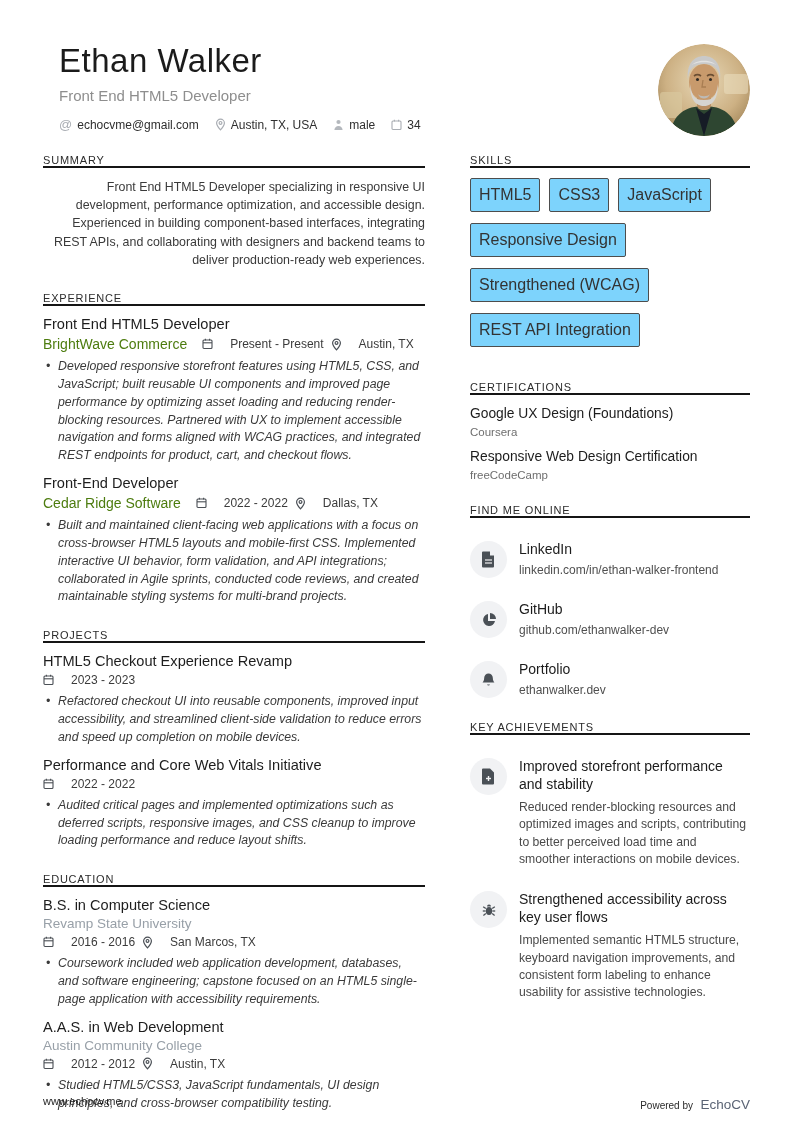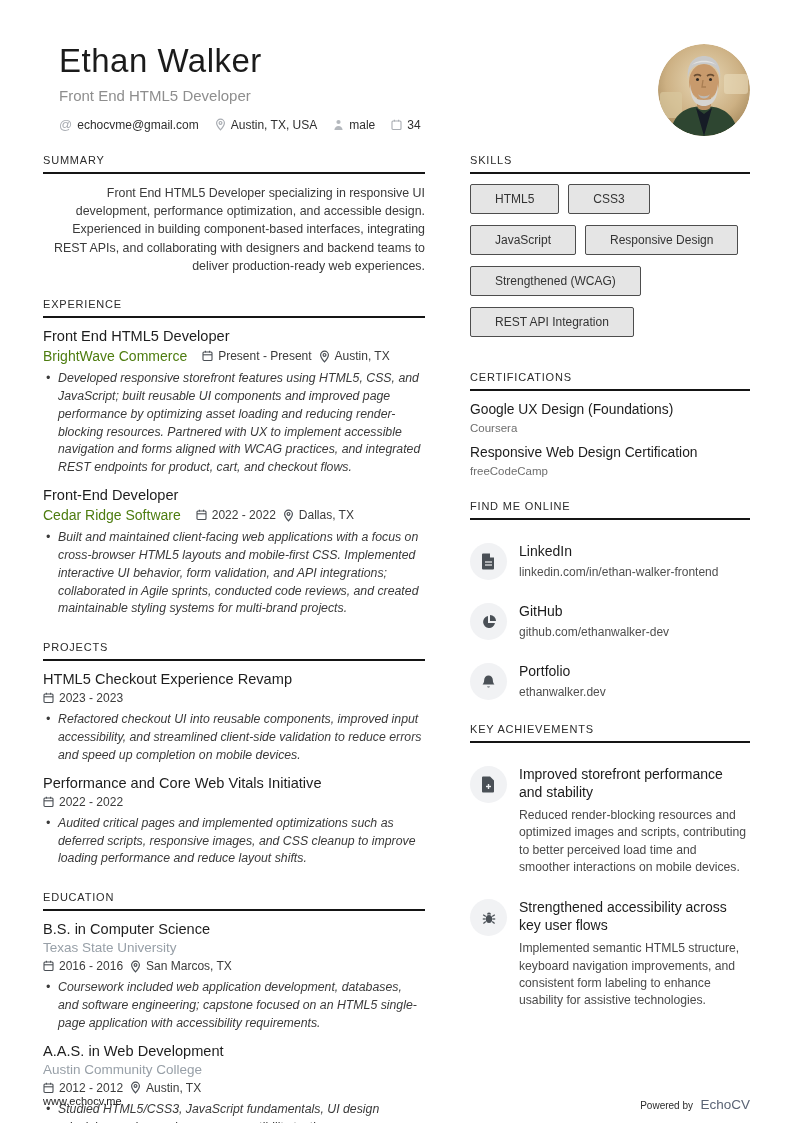--- a/index.html
+++ b/index.html
@@ -24,42 +24,42 @@
 
   
   .columns { display:flex; gap:45px; margin-top:18px; }
   .col-left { width:382px; flex:0 0 382px; }
   .col-right { width:280px; flex:0 0 280px; }
 
   .section { margin-top:23px; }
   .section:first-child { margin-top:0; }
   .section-title {
     font-size:11px; letter-spacing:0.8px; color:#2b2b2b; font-weight:400;
-    border-bottom:2px solid #151515; padding-bottom:6px; text-transform:uppercase;
+    border-bottom:2px solid #151515; padding-bottom:0; text-transform:uppercase;
   }
 
   .summary-text { font-size:12.4px; line-height:1.47; color:#3a3a3a; margin-top:10px;text-align:right; }
 
   .entry { margin-top:10px; }
   .entry-role { font-size:14.6px; color:#1d1d1d; font-weight:400; }
   .entry-meta { display:flex; align-items:center; gap:7px; margin-top:4px; flex-wrap:wrap; }
   .entry-company { font-size:14px; color:#4d7c0f; margin-right:8px; }
-  .meta-chunk { display:flex; align-items:center; gap:5px; font-size:12px; color:#3b3b3b; }
+  .meta-chunk { display:flex; align-items:center; gap:17px; font-size:12px; color:#3b3b3b; }
   .meta-chunk .micon { color:#4a4f55; display:inline-flex; }
   .entry-school { font-size:13.5px; color:#98a0a8; margin-top:3px; }
   .bullets { margin-top:6px; padding-left:15px; list-style:none;font-style:italic; }
   .bullets li { font-size:12.3px; line-height:1.45; color:#3a3a3a; position:relative; }
   .bullets li::before { content:"•"; position:absolute; left:-12px; color:#3a3a3a; }
 
   
   .skills-group-title { font-size:14px; color:#1d1d1d; margin-top:12px; }
   .chips { display:flex; flex-wrap:wrap; margin-top:10px; }
   .chip {
-    border:1px solid #4d4d4d; border-radius:2px; padding:7px 24px;
-    font-size:12px; color:#333; margin:0 9px 11px 0; background:#e5e5e5;
+    border:1px solid #4d4d4d; border-radius:2px; padding:7px 8px;
+    font-size:16px; color:#333; margin:0 9px 11px 0; background:#7dd3fc;
   }
 
   
   .cert-name { font-size:13.8px; color:#1c1c1c; margin-top:11px; }
   .cert-issuer { font-size:11.5px; color:#6e6e6e; margin-top:5px; }
 
   
   .icon-row { display:flex; margin-top:23px; }
   .icon-circle {
     width:37px; height:37px; border-radius:50%; background:#f1f2f4;
@@ -279,21 +279,21 @@
             <li>Audited critical pages and implemented optimizations such as deferred scripts, responsive images, and CSS cleanup to improve loading performance and reduce layout shifts.</li>
           </ul>
         </div>
       </div>
 
       <div class="section">
         <div class="section-title">EDUCATION</div>
 
         <div class="entry">
           <div class="entry-role">B.S. in Computer Science</div>
-          <div class="entry-school">Texas State University</div>
+          <div class="entry-school">Revamp State University</div>
           <div class="entry-meta">
             <span class="meta-chunk">
               <span class="micon">
                 <svg width="11" height="12" viewBox="0 0 11 12" fill="none" stroke="#4a4f55" stroke-width="1.1">
                   <rect x="1" y="2" width="9" height="8.5" rx="1"></rect>
                     <line x1="1" y1="4.8" x2="10" y2="4.8"></line>
                   <line x1="3.4" y1="0.8" x2="3.4" y2="2.6"></line>
                     <line x1="7.6" y1="0.8" x2="7.6" y2="2.6"></line>
                 </svg>
               </span>

